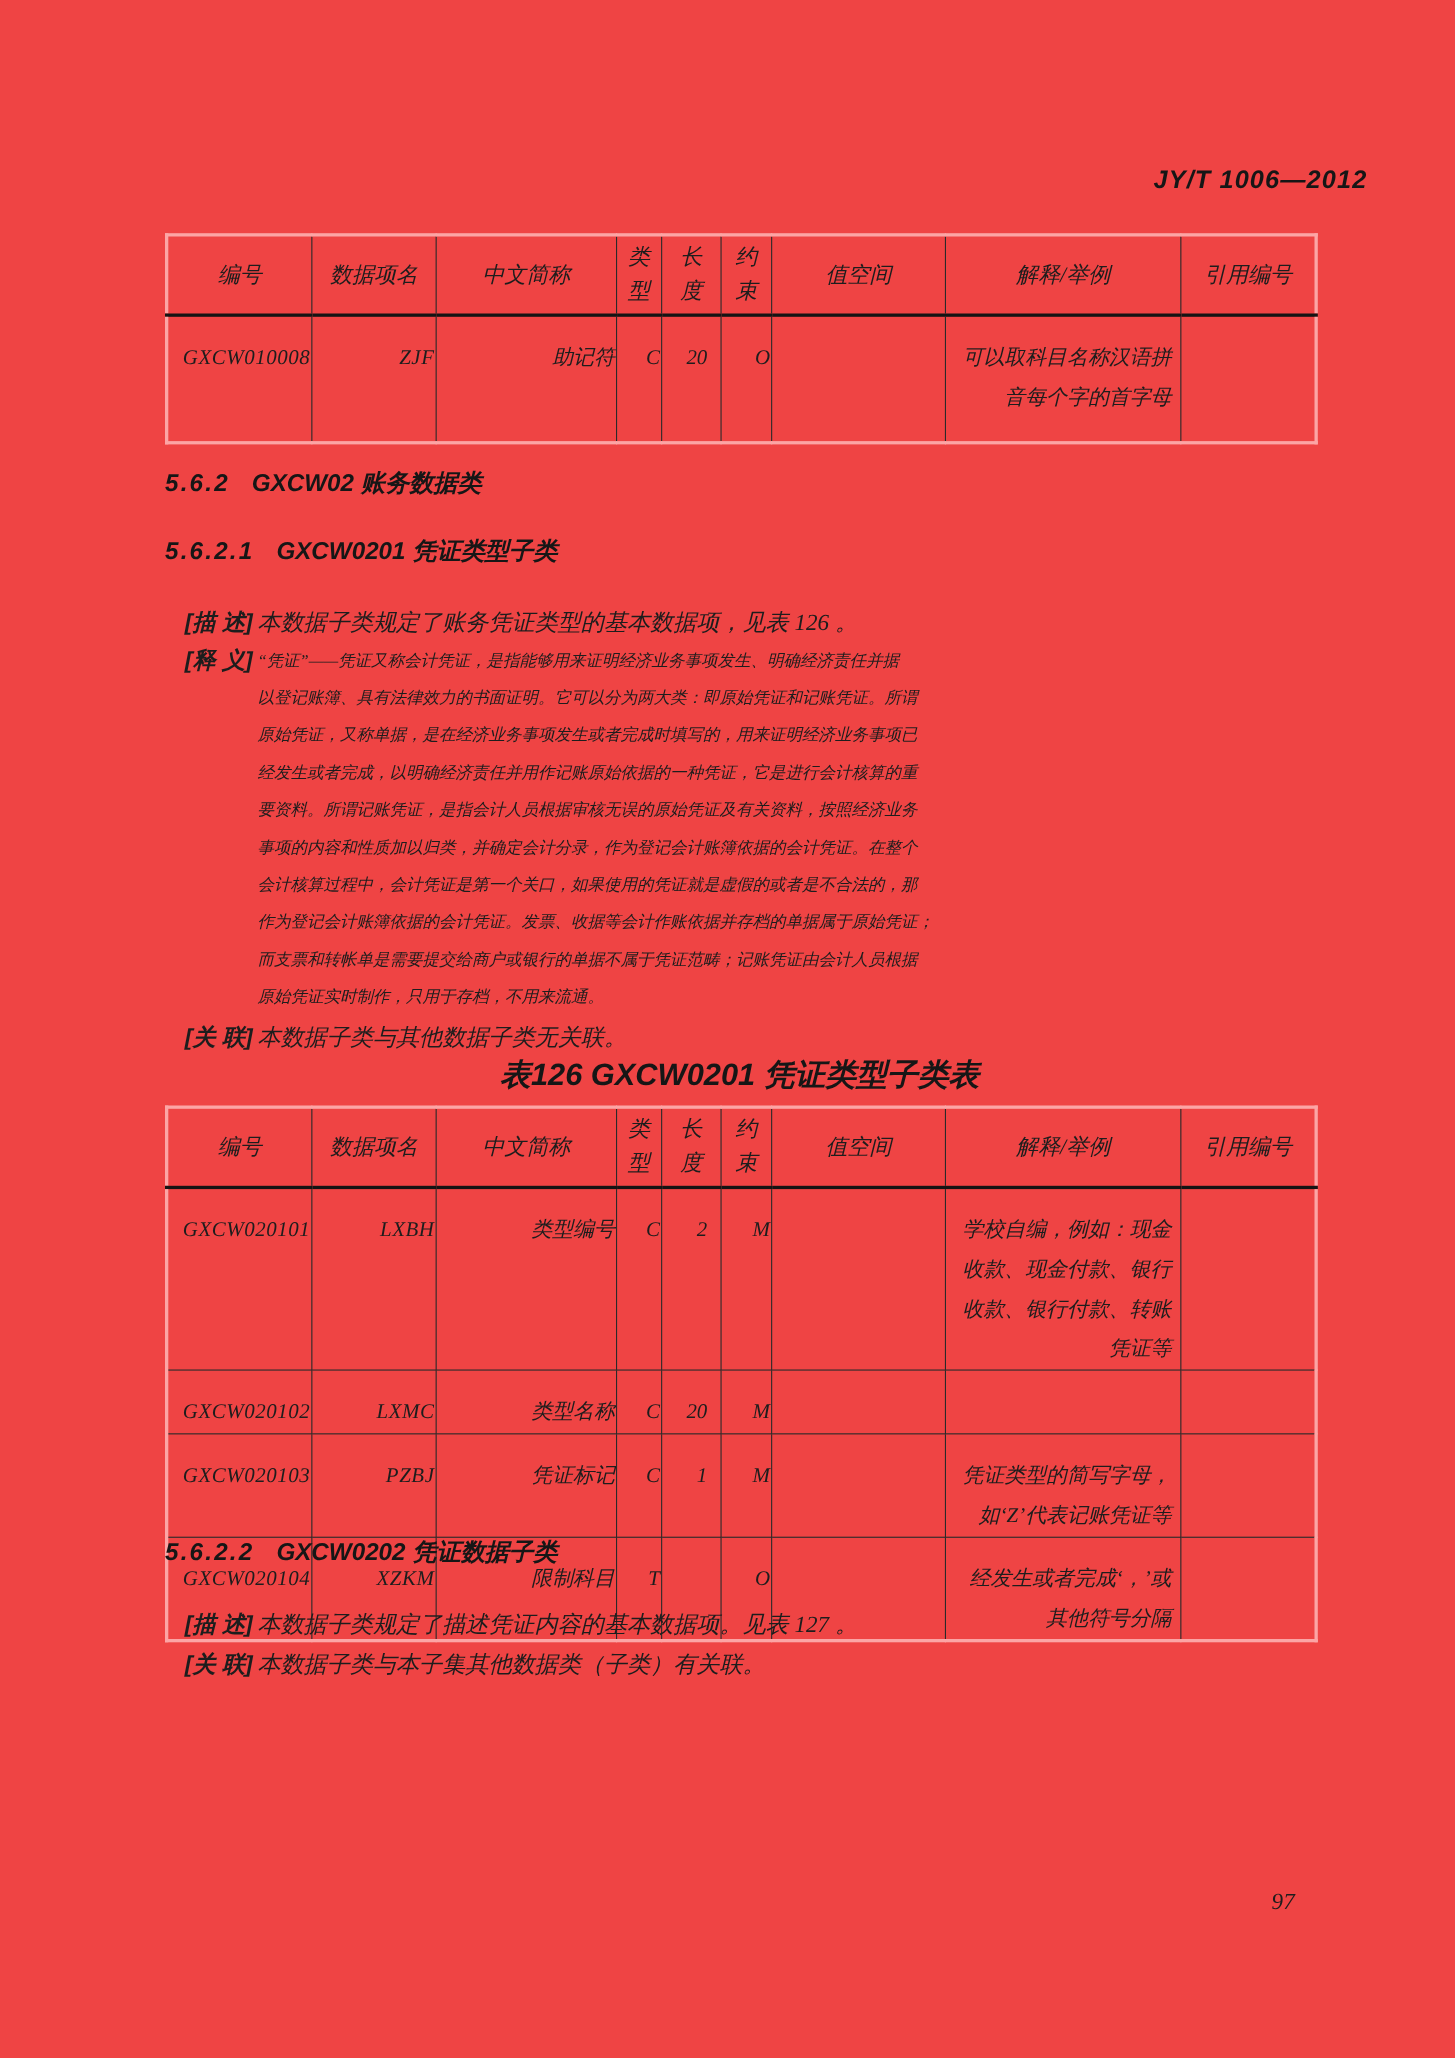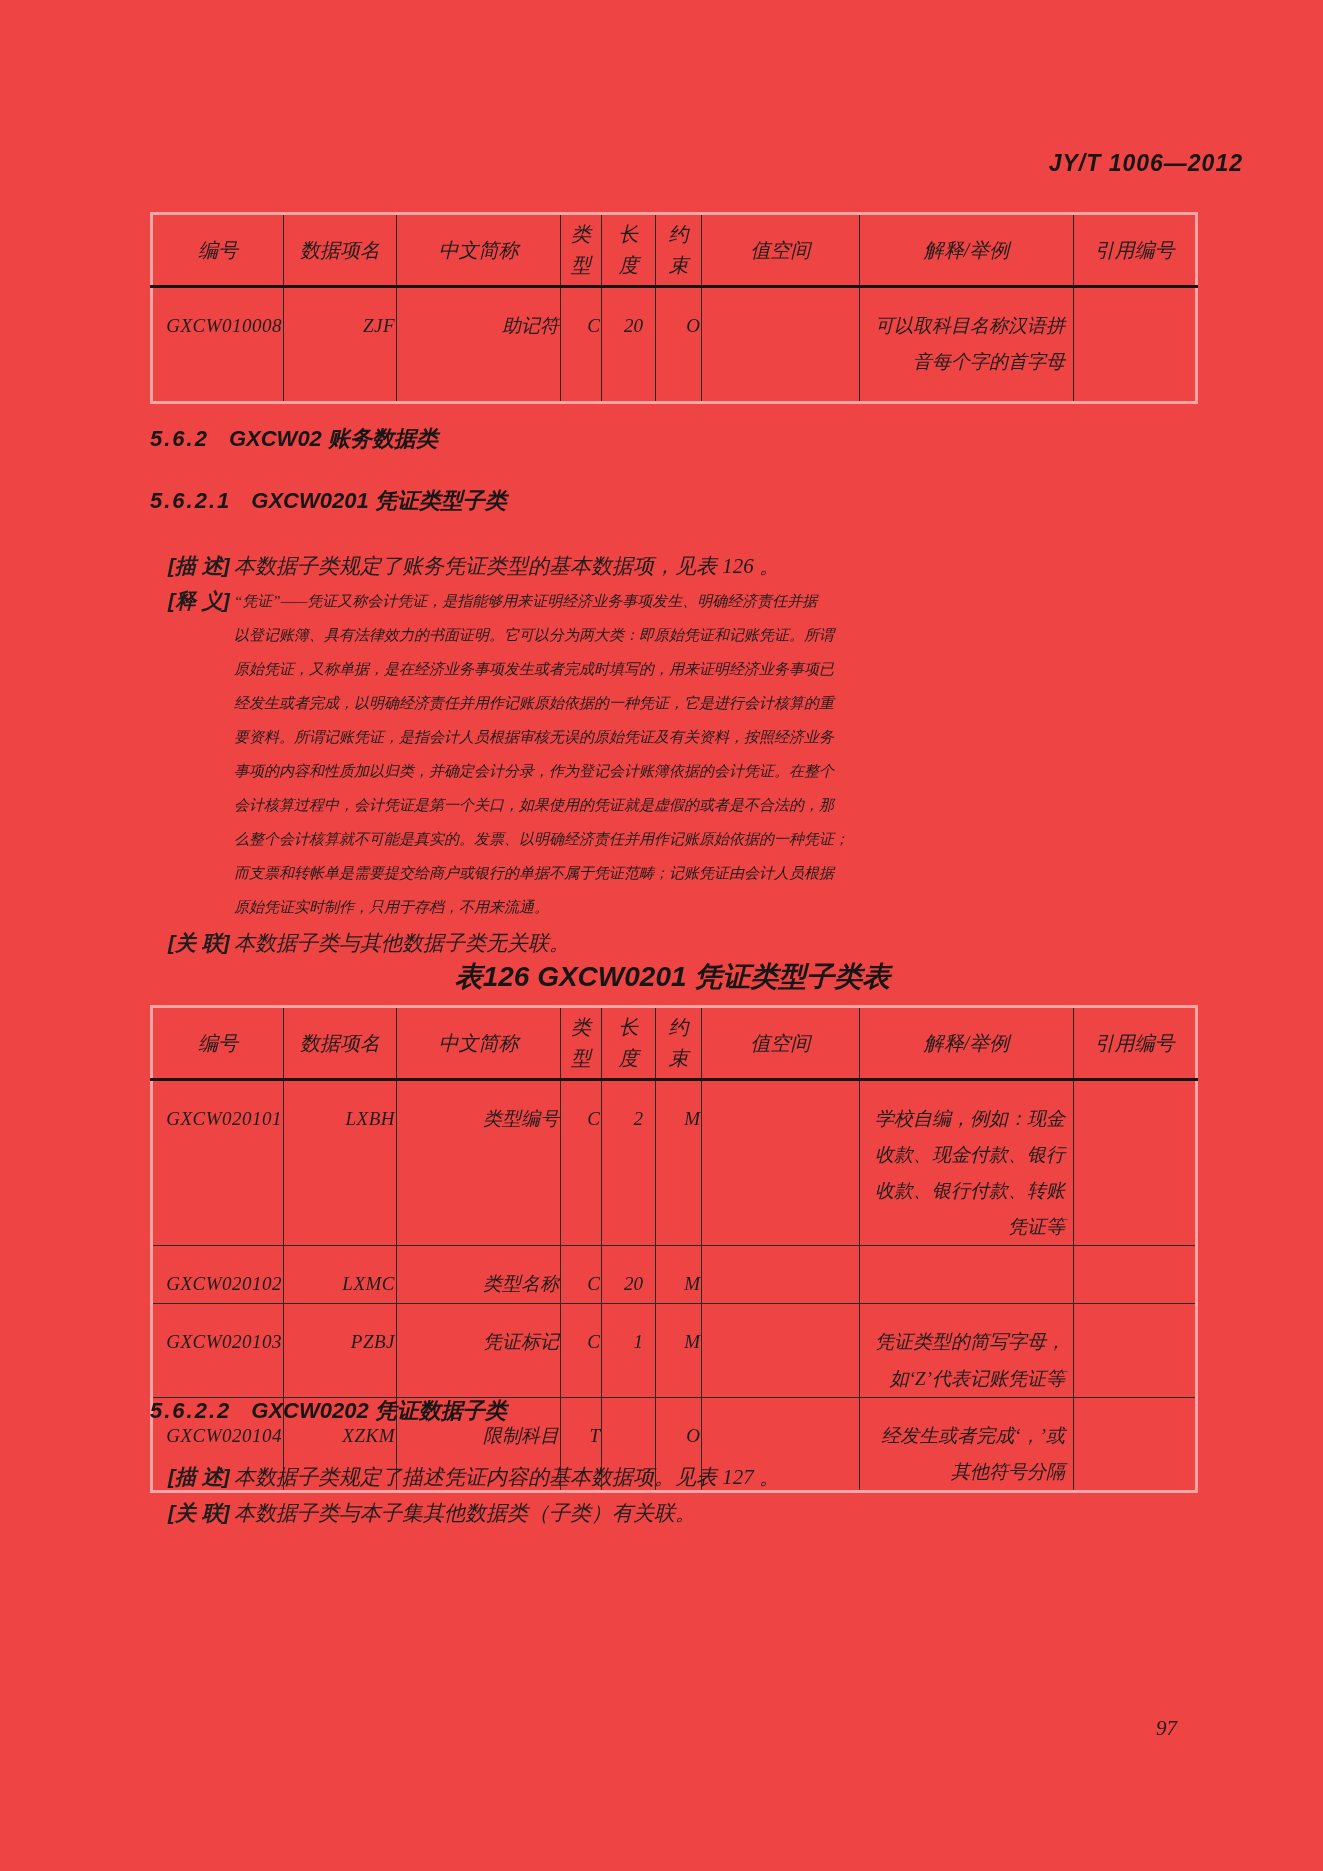--- a/index.html
+++ b/index.html
@@ -152,21 +152,21 @@
 
   <div class="para hang" style="top:584px">
     <span class="p-label">[释 义]</span>
     <div class="line">“凭证”——凭证又称会计凭证，是指能够用来证明经济业务事项发生、明确经济责任并据</div>
     <div class="line">以登记账簿、具有法律效力的书面证明。它可以分为两大类：即原始凭证和记账凭证。所谓</div>
     <div class="line">原始凭证，又称单据，是在经济业务事项发生或者完成时填写的，用来证明经济业务事项已</div>
     <div class="line">经发生或者完成，以明确经济责任并用作记账原始依据的一种凭证，它是进行会计核算的重</div>
     <div class="line">要资料。所谓记账凭证，是指会计人员根据审核无误的原始凭证及有关资料，按照经济业务</div>
     <div class="line">事项的内容和性质加以归类，并确定会计分录，作为登记会计账簿依据的会计凭证。在整个</div>
     <div class="line">会计核算过程中，会计凭证是第一个关口，如果使用的凭证就是虚假的或者是不合法的，那</div>
-    <div class="line">么整个会计核算就不可能是真实的。发票、以明确经济责任并用作记账原始依据的一种凭证；</div>
+    <div class="line">作为登记会计账簿依据的会计凭证。发票、收据等会计作账依据并存档的单据属于原始凭证；</div>
     <div class="line">而支票和转帐单是需要提交给商户或银行的单据不属于凭证范畴；记账凭证由会计人员根据</div>
     <div class="line">原始凭证实时制作，只用于存档，不用来流通。</div>
   </div>
 
   <div class="para" style="top:926px">
     <span class="p-label">[关 联]</span><span>本数据子类与其他数据子类无关联。</span>
   </div>
 
   <div class="tbl-caption" style="top:958px">表126  GXCW0201 凭证类型子类表</div>
 

